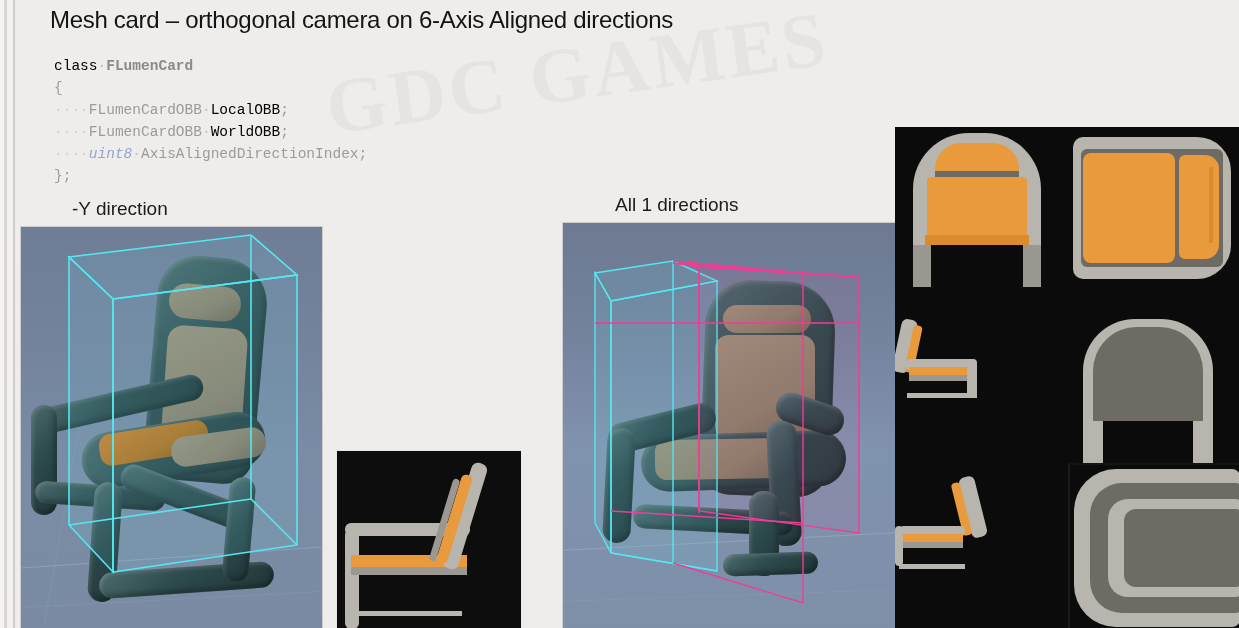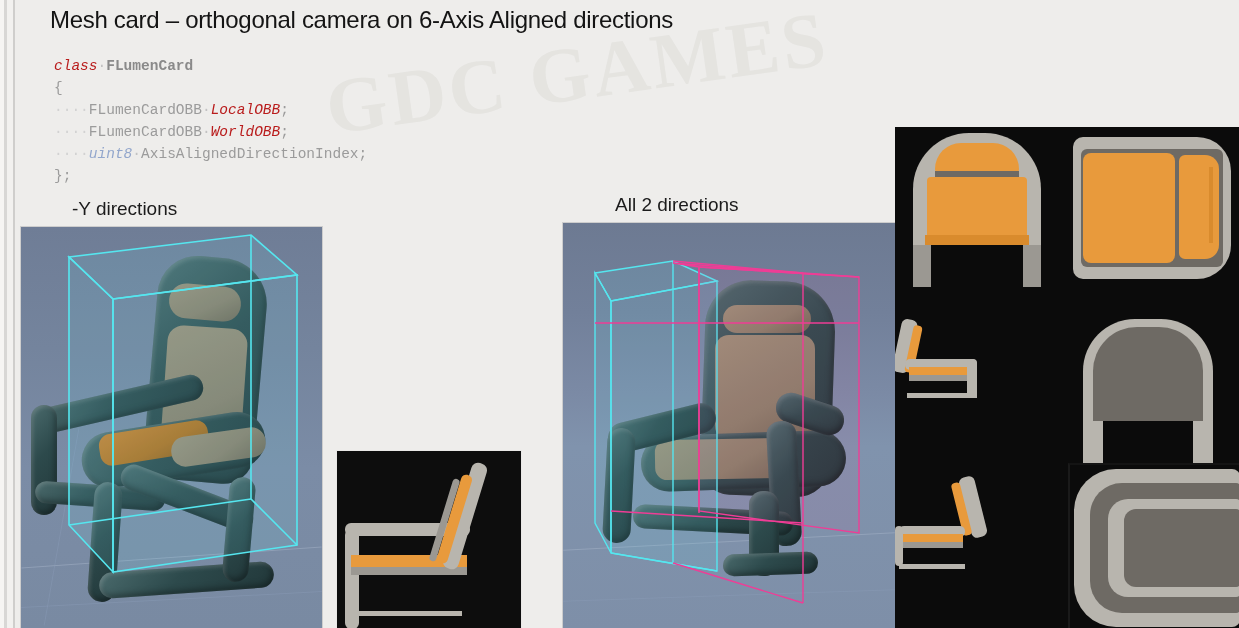--- a/index.html
+++ b/index.html
@@ -32,21 +32,21 @@
     font-size:24px;font-weight:normal;color:#141414;
     letter-spacing:-0.3px;white-space:nowrap;
   }
 
   .code{
     position:absolute;left:54px;top:55px;
     font-family:"Liberation Mono","DejaVu Sans Mono",monospace;
     font-size:14.5px;line-height:22px;white-space:pre;
   }
   .code .ln{height:22px;}
-  .kw{color:#b91c1c;font-style:italic;}
+  .kw{color:#000000;}
   .id{color:#8a8a8a;font-weight:bold;}
   .ty{color:#93a7cc;font-style:italic;margin-top:40px;}
   .pl{color:#9b9b9b;}
   .dot{color:#c2c2c2;}
   .guide{color:#d2d2d2;}
 
   .cap{
     position:absolute;font-size:19px;color:#1b1b1b;white-space:nowrap;
   }
   .cap-left{left:72px;top:198px;}
@@ -116,22 +116,22 @@
   <div class="edge-d"></div>
 
   <div class="watermark">
     <span>GDC GAMES</span>
   </div>
 
   <div class="title">Mesh card – orthogonal camera on 6-Axis Aligned directions</div>
 
   <div class="code" id="code-block"><div class="ln"><span class="kw">class</span><span class="dot">·</span><span class="id">FLumenCard</span></div><div class="ln"><span class="pl">{</span></div><div class="ln"><span class="guide">····</span><span class="pl">FLumenCardOBB</span><span class="dot">·</span><span class="kw">LocalOBB</span><span class="pl">;</span></div><div class="ln"><span class="guide">····</span><span class="pl">FLumenCardOBB</span><span class="dot">·</span><span class="kw">WorldOBB</span><span class="pl">;</span></div><div class="ln"><span class="guide">····</span><span class="ty">uint8</span><span class="dot">·</span><span class="pl">AxisAlignedDirectionIndex</span><span class="pl">;</span></div><div class="ln"><span class="pl">};</span></div></div>
 
-  <div class="cap cap-left">-Y directions</div>
-  <div class="cap cap-right">All 2  directions</div>
+  <div class="cap cap-left">-Y direction</div>
+  <div class="cap cap-right">All 1  directions</div>
 
   <div class="viewport vp-left">
     <div class="sky"></div>
     <div class="floorline" style="left:0;top:330px;width:301px;transform:rotate(-4deg);"></div>
     <div class="floorline2" style="left:0;top:372px;width:301px;transform:rotate(-3deg);"></div>
     <div class="floorline2" style="left:40px;top:200px;width:1px;height:200px;transform:rotate(10deg);"></div>
 
     <div class="chair">
 
       <div class="part frame" style="left:130px;top:30px;width:110px;height:225px;border-radius:40px 46px 30px 26px;transform:rotate(5deg);"></div>

